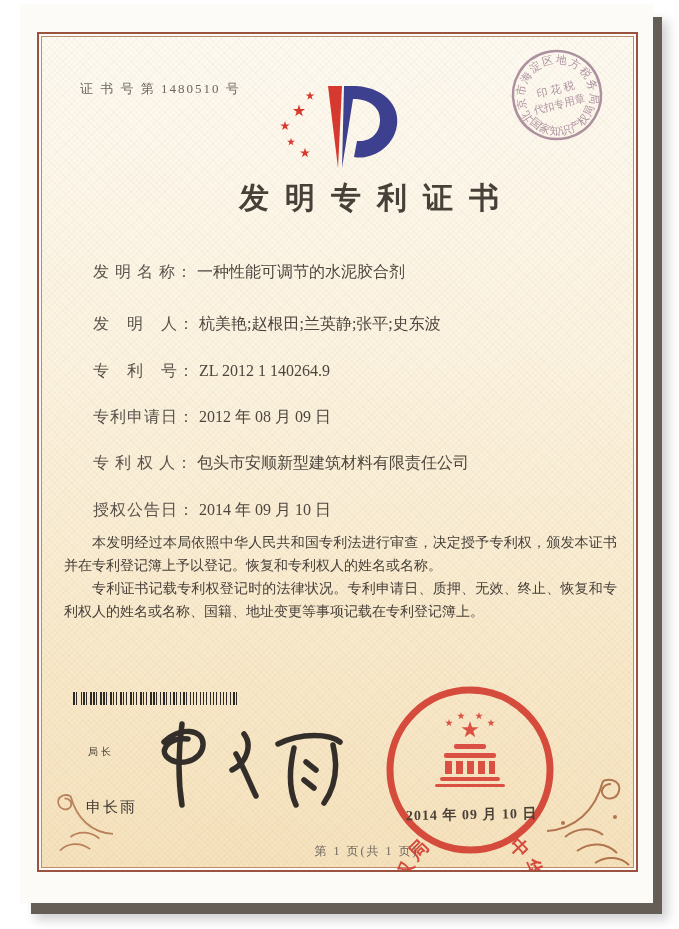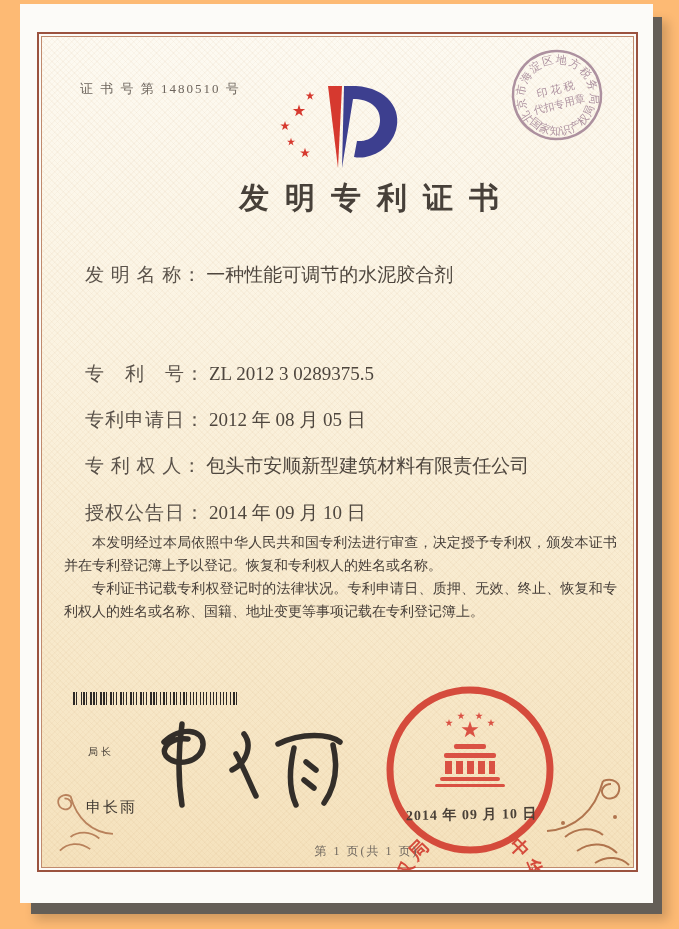--- a/index.html
+++ b/index.html
@@ -1,31 +1,31 @@
 <!DOCTYPE html>
 <html><head>
 <meta charset="utf-8">
 <style>
   html,body{margin:0;padding:0;}
   body{width:679px;height:929px;background:#eceae6;font-family:"Liberation Serif", serif;}
-  #stage{position:relative;width:679px;height:929px;overflow:hidden;background:#fdba74;}
+  #stage{position:relative;width:679px;height:929px;overflow:hidden;background:#ffffff;}
   .paper{position:absolute;left:20px;top:4px;width:633px;height:899px;background:#fcfbf8;
          box-shadow:10px 12px 0 -1px #645e57, 15px 17px 10px rgba(0,0,0,.18);}
   .frame{position:absolute;left:37px;top:32px;width:601px;height:840px;box-sizing:border-box;
          border:2px solid #9b523f;}
   .frame-inner{position:absolute;inset:2px;border:1px solid #c08a6d;
          background:
            repeating-linear-gradient(45deg, rgba(186,136,78,.055) 0 1px, transparent 1px 4px),
            repeating-linear-gradient(-45deg, rgba(186,136,78,.05) 0 1px, transparent 1px 4px),
            linear-gradient(180deg,#fdfaf2 0%,#fbf3e1 38%,#f8eacd 70%,#f5e2bd 100%);}
   .abs{position:absolute;}
   .cert-no{left:80px;top:80px;font-size:13px;letter-spacing:2px;color:#6e665e;}
   .title{left:37px;width:664px;top:178px;text-align:center;font-size:30px;font-weight:600;
          letter-spacing:16px;text-indent:16px;color:#474039;}
-  .field-row{left:85px;font-size:19px;color:#554d45;white-space:nowrap;}
+  .field-row{left:93px;font-size:16px;color:#554d45;white-space:nowrap;}
   .field-label{letter-spacing:1px;color:#5a524a;}
   .field-value{color:#4e463e;margin-left:4px;}
   .body-text{left:64px;top:531px;width:553px;font-size:14px;line-height:23px;color:#48403a;
              text-align:justify;}
   .body-text p{margin:0;text-indent:2em;}
   .barcode{left:73px;top:692px;width:165px;height:13px;
            background:repeating-linear-gradient(90deg,#2e2a27 0 1.5px,transparent 1.5px 3px,
              #2e2a27 3px 4px,transparent 4px 7.5px,#2e2a27 7.5px 8.5px,transparent 8.5px 10px);}
   .sig-title{left:88px;top:745px;font-size:10px;letter-spacing:3px;color:#3f3831;}
   .sig-name{left:86px;top:798px;font-size:15px;letter-spacing:2px;color:#3f3831;}
@@ -59,25 +59,28 @@
     </g>
     <polygon points="52,6 66,6 62,88" fill="#d6392f"></polygon>
     <path d="M68,6 L80,6 C112,8 126,30 120,50 C114,71 92,80 78,77 L81,61 C96,62 104,52 104,40 C104,26 92,19 77,19 L66,88 Z" fill="#3d3f8f"></path>
   </svg>
 
   <div class="abs title">发明专利证书</div>
 
   <div class="abs field-row" style="top:262px">
     <span class="field-label">发 明 名 称：</span><span class="field-value">一种性能可调节的水泥胶合剂</span>
   </div>
+  <div class="abs field-row" style="top:314px">
+    <span class="field-label">发　明　人：</span><span class="field-value">杭美艳;赵根田;兰英静;张平;史东波</span>
+  </div>
   <div class="abs field-row" style="top:361px">
-    <span class="field-label">专　利　号：</span><span class="field-value">ZL 2012 3 0289375.5</span>
+    <span class="field-label">专　利　号：</span><span class="field-value">ZL 2012 1 140264.9</span>
   </div>
   <div class="abs field-row" style="top:407px">
-    <span class="field-label">专利申请日：</span><span class="field-value">2012 年 08 月 05 日</span>
+    <span class="field-label">专利申请日：</span><span class="field-value">2012 年 08 月 09 日</span>
   </div>
   <div class="abs field-row" style="top:453px">
     <span class="field-label">专 利 权 人：</span><span class="field-value">包头市安顺新型建筑材料有限责任公司</span>
   </div>
   <div class="abs field-row" style="top:500px">
     <span class="field-label">授权公告日：</span><span class="field-value">2014 年 09 月 10 日</span>
   </div>
 
   <div class="abs body-text">
     <p>本发明经过本局依照中华人民共和国专利法进行审查，决定授予专利权，颁发本证书并在专利登记簿上予以登记。恢复和专利权人的姓名或名称。</p>

